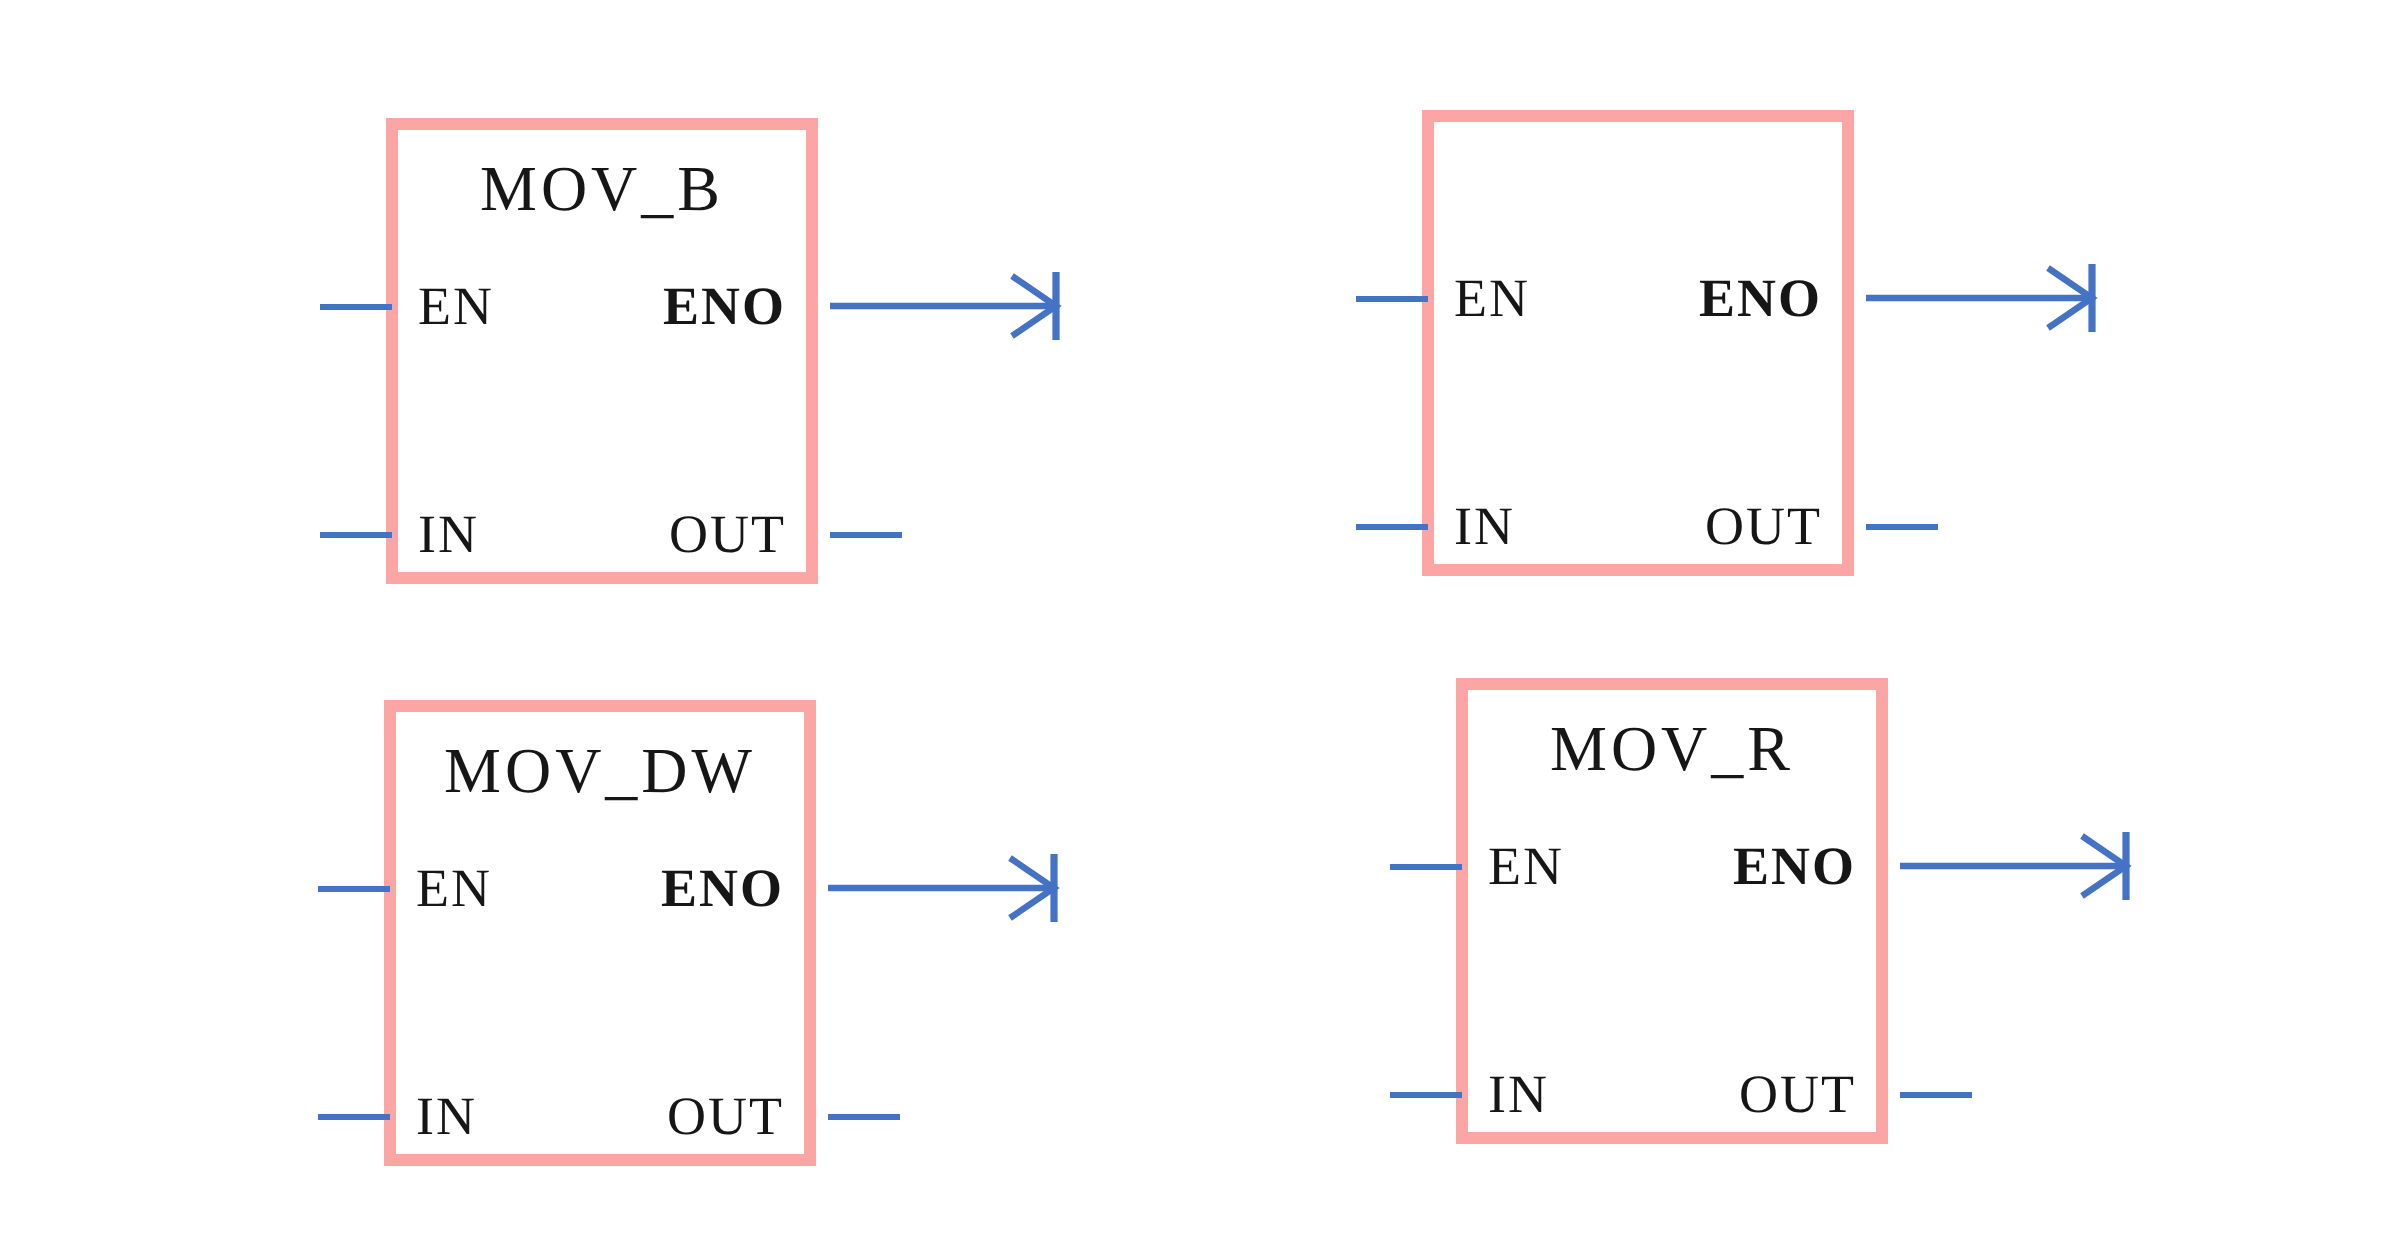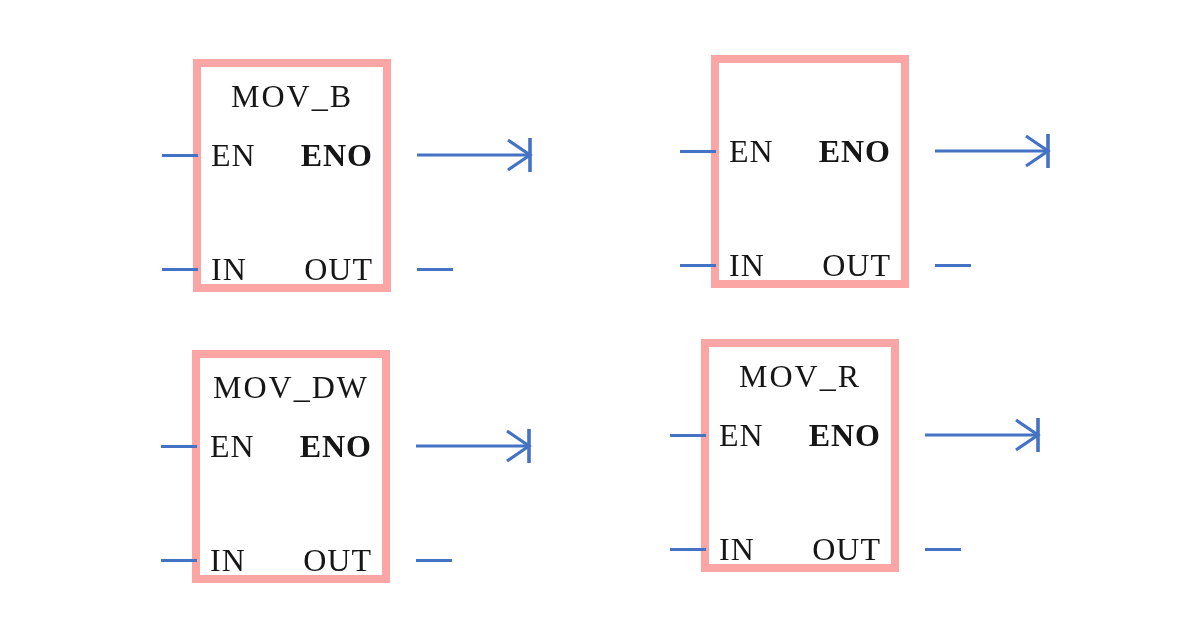--- a/index.html
+++ b/index.html
@@ -11,40 +11,40 @@
     position: relative;
     width: 1200px;
     height: 628px;
     background: #ffffff;
     overflow: hidden;
     font-family: "Liberation Serif", "DejaVu Serif", serif;
     color: #161616;
   }
   .fblock {
     position: absolute;
-    width: 198px;
+    width: 216px;
     height: 233px;
     box-sizing: border-box;
-    border: 8px solid #fca5a5;
+    border: 6px solid #fca5a5;
     background: #ffffff;
   }
   .block-title {
     position: absolute;
     left: 0;
     top: 12px;
     width: 100%;
     text-align: center;
     font-size: 32px;
     line-height: 34px;
     letter-spacing: 2px;
     white-space: nowrap;
   }
   .pin-label {
     position: absolute;
-    font-size: 32px;
+    font-size: 27px;
     line-height: 32px;
     letter-spacing: 1px;
     white-space: nowrap;
   }
   .pin-en  { left: 10px;  top: 72px; }
   .pin-eno { right: 10px; top: 72px; font-weight: bold; }
   .pin-in  { left: 10px;  top: 186px; }
   .pin-out { right: 10px; top: 186px; }
   .stub {
     position: absolute;
@@ -57,21 +57,21 @@
   .eno-arrow {
     position: absolute;
     left: 216px;
     top: 66px;
     width: 120px;
     height: 44px;
   }
   .b1 { left: 193px; top: 59px;  }
   .b2 { left: 711px; top: 55px;  }
   .b3 { left: 192px; top: 350px; }
-  .b4 { left: 701px; top: 339px; }
+  .b4 { left: 728px; top: 339px; }
 </style>
 </head>
 <body>
 
 <div class="canvas">
 
   <div class="fblock b1">
     <div class="block-title">MOV_B</div>
     <span class="pin-label pin-en">EN</span>
     <span class="pin-label pin-eno">ENO</span>

